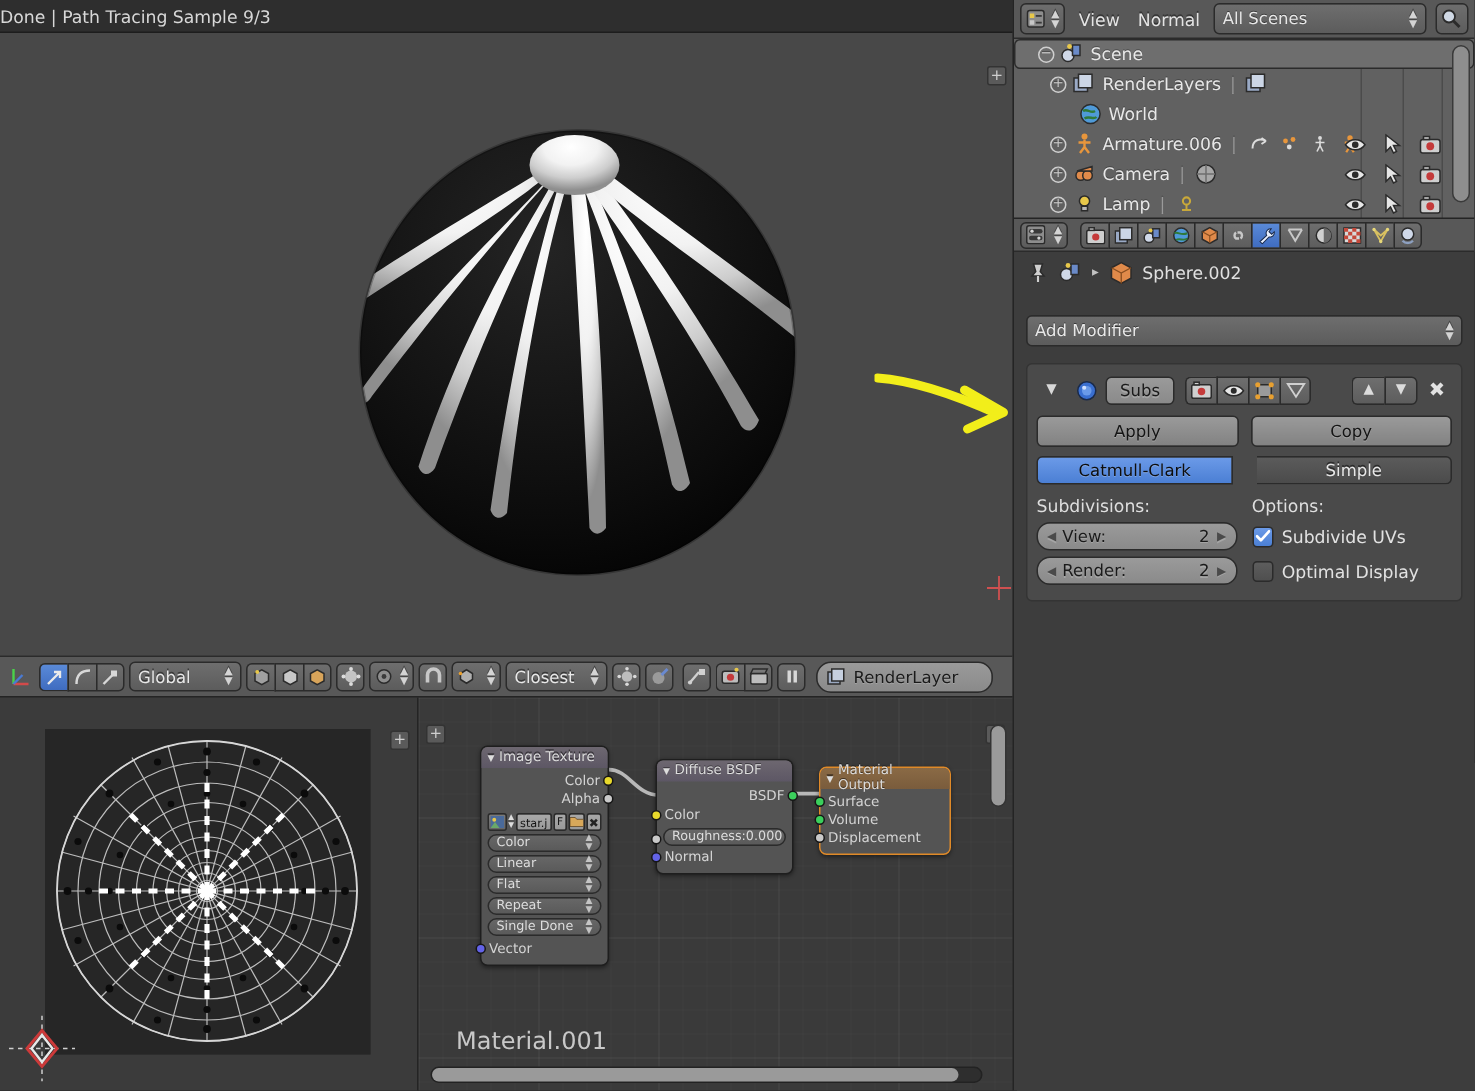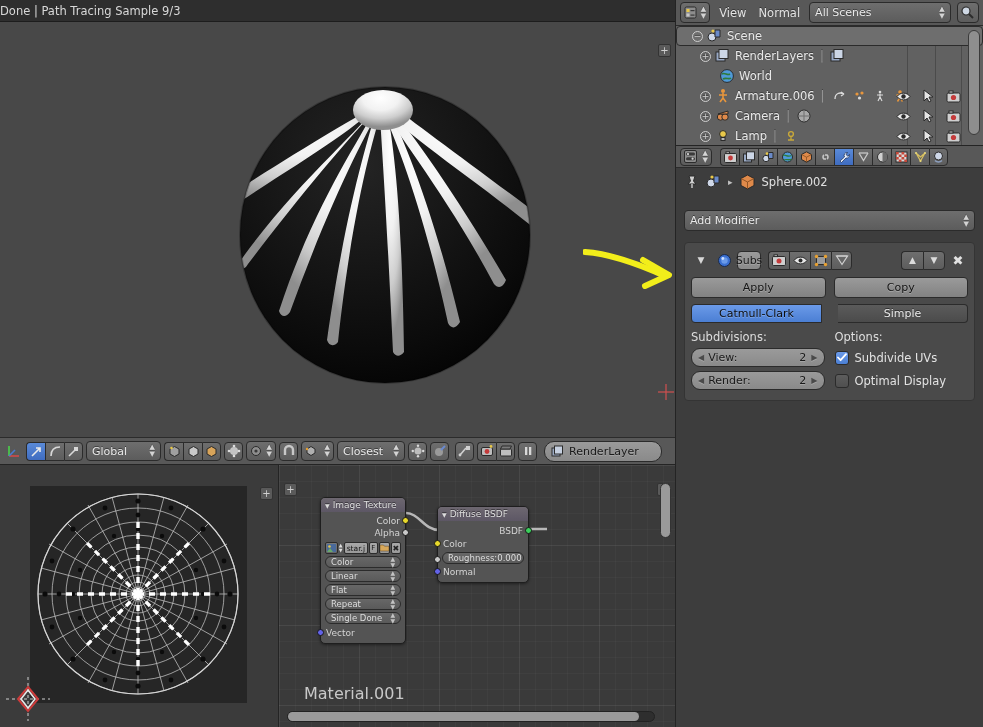--- a/index.html
+++ b/index.html
@@ -608,20 +608,40 @@
             <span>0.000</span>
           </div>
         </div>
         <div class="sock-row">
           <span class="sock l blue"></span>
           <span>Normal</span>
         </div>
       </div>
     </div>
 
+    <div class="node selected" style="left:267px;top:46px;width:88px;">
+      <div class="node-head out">
+        <span style="font-size:6px;">▼</span>
+        <span>Material Output</span>
+      </div>
+      <div class="node-body">
+        <div class="sock-row">
+          <span class="sock l green"></span>
+          <span>Surface</span>
+        </div>
+        <div class="sock-row">
+          <span class="sock l green"></span>
+          <span>Volume</span>
+        </div>
+        <div class="sock-row">
+          <span class="sock l grey"></span>
+          <span>Displacement</span>
+        </div>
+      </div>
+    </div>
 
     <div class="node-label" style="left:25px;top:219px;">Material.001</div>
     <div class="node-plus" style="left:5px;top:18px;">+</div>
     <div class="node-plus" style="right:5px;top:18px;">+</div>
     <div class="nv-scroll"></div>
     <div class="nh-scroll">
         <i></i>
       </div>
   </div>
 
@@ -918,21 +938,21 @@
     <div id="modifier-panel">
       <div class="mod-head">
         <span style="width:20px;display:flex;align-items:center;justify-content:center;color:#d8d8d8;font-size:9px;">▼</span>
         <span style="width:20px;display:flex;align-items:center;justify-content:center;">
           <svg width="15" height="15" viewBox="0 0 15 15">
             <circle cx="7.5" cy="7.5" r="6" fill="#3a6fd0" stroke="#1a2a4a"></circle>
             <circle cx="7.5" cy="7.5" r="3.2" fill="#6a9ae8"></circle>
             <circle cx="5.8" cy="5.5" r="1.4" fill="#cfe0ff"></circle>
           </svg>
         </span>
-        <div class="field" style="width:24px;height:19px;border-radius:4px;justify-content:center;">Subs</div>
+        <div class="field" style="width:46px;height:19px;border-radius:4px;justify-content:center;">Subs</div>
         <div class="grp" style="margin-left:4px;">
           <div class="icon-sq" style="width:21px;height:19px;">
             <svg width="14" height="12" viewBox="0 0 14 12">
               <rect x="0.5" y="2.5" width="13" height="9" rx="1.2" fill="#cfcfcf" stroke="#2b2b2b"></rect>
               <circle cx="7" cy="7" r="2.5" fill="#c43a3a"></circle>
                 <rect x="2" y="0.8" width="3.5" height="1.8" fill="#cfcfcf" stroke="#2b2b2b"></rect>
             </svg>
           </div>
           <div class="icon-sq" style="width:21px;height:19px;">
             <svg width="15" height="11" viewBox="0 0 15 11">

